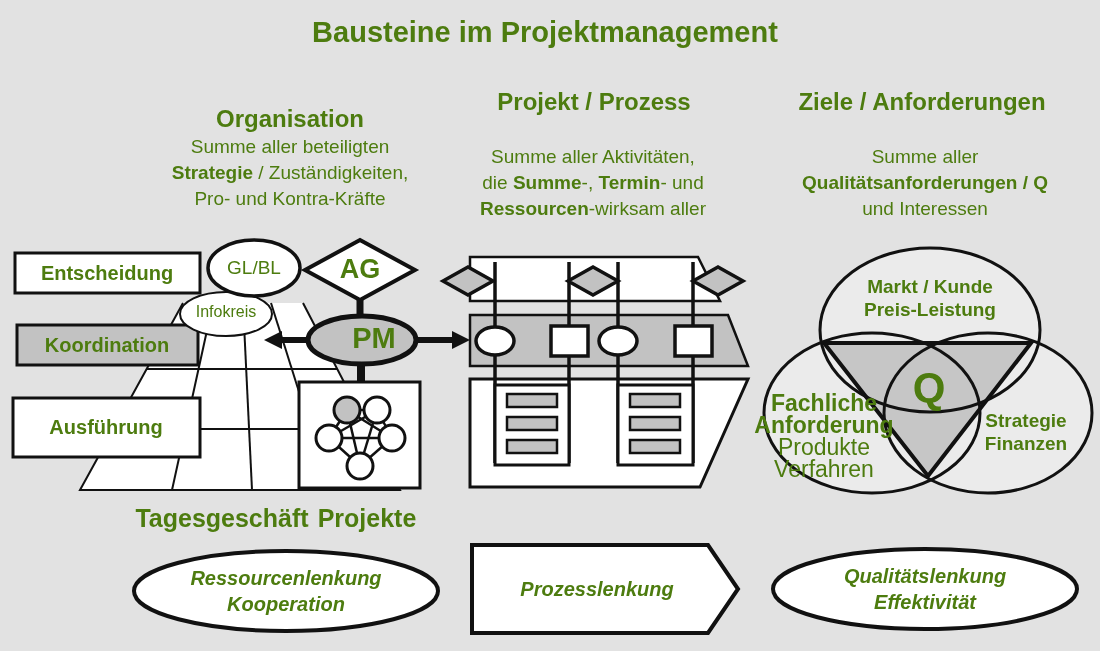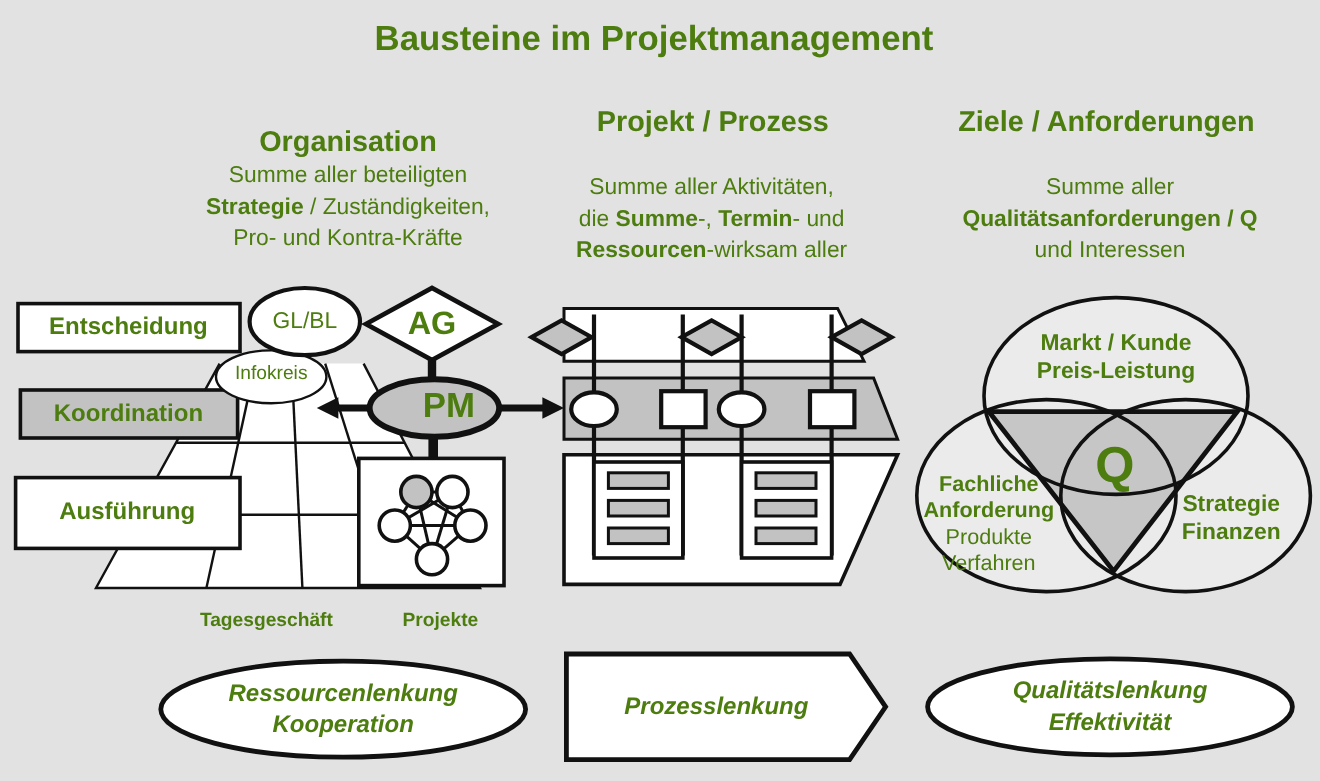--- a/index.html
+++ b/index.html
@@ -10,23 +10,23 @@
   svg{position:absolute;left:0;top:0;}
   .txt{position:absolute;transform:translate(-50%,-50%);text-align:center;white-space:nowrap;line-height:1.15;}
   .title{font-size:29px;font-weight:bold;}
   .colhead{font-size:24px;font-weight:bold;}
   .desc{font-size:19px;line-height:26px;}
   .boxlabel{font-size:20px;font-weight:bold;}
   .glbl{font-size:19px;font-weight:normal;}
   .infokreis{font-size:16px;}
   .ag{font-size:27px;font-weight:bold;}
   .pm{font-size:29px;font-weight:bold;}
-  .area-label{font-size:16px;font-weight:bold;}
+  .area-label{font-size:25px;font-weight:bold;}
   .venn-b{font-size:19px;font-weight:bold;line-height:23px;}
-  .venn-left{font-size:18px;line-height:22px;}
+  .venn-left{font-size:23px;line-height:22px;}
   .venn-left .b{font-weight:bold;}
   .qmark{font-size:42px;font-weight:bold;}
   .summary{font-size:20px;font-weight:bold;font-style:italic;line-height:26px;text-align:center;}
   .b{font-weight:bold;}
 </style>
 </head>
 <body>
 
 <div class="canvas">
 

